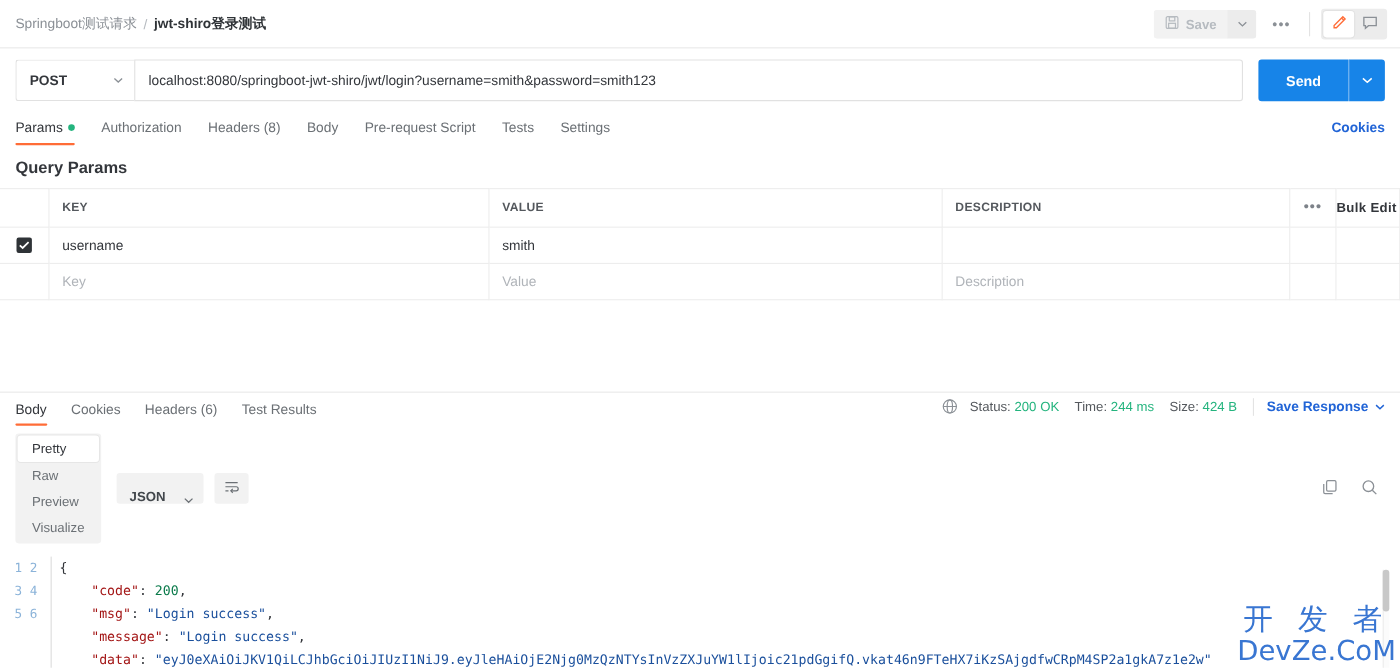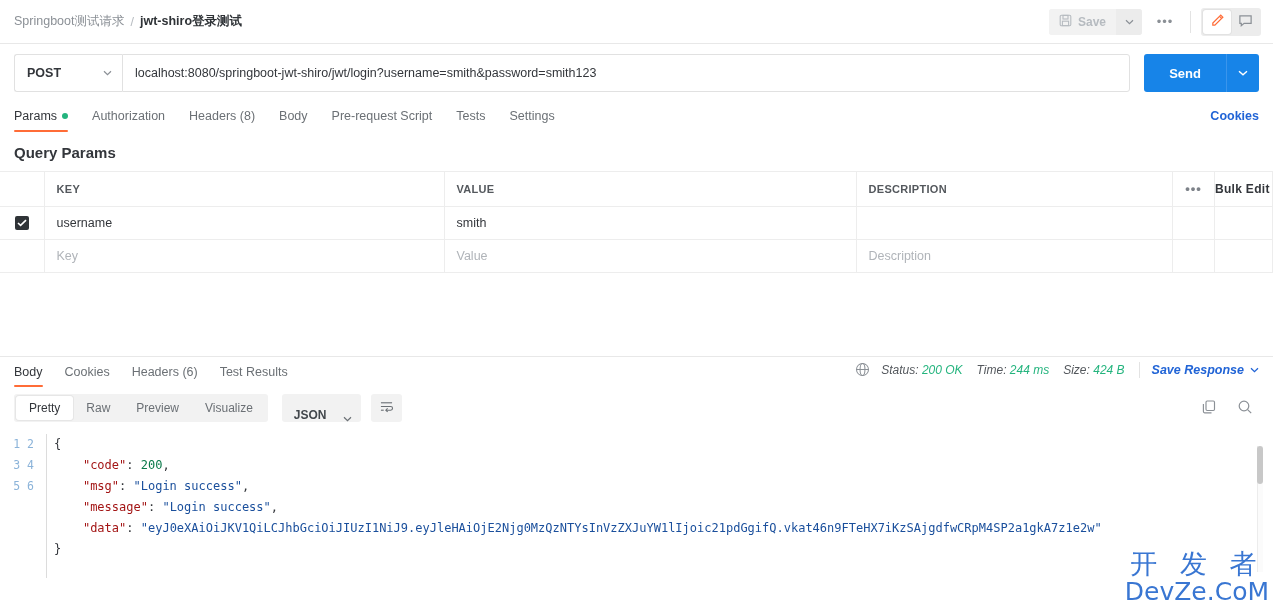--- a/index.html
+++ b/index.html
@@ -161,30 +161,30 @@
   .stab {
     font-size: 12.5px; color: #6b7075;
     margin-right: 22px; padding-bottom: 8px;
     position: relative; white-space: nowrap;
   }
   .stab.active { color: #33363b; }
   .stab.active::after {
     content: ""; position: absolute; left: 0; right: 0; bottom: 0;
     height: 2px; background: #ff6c37; border-radius: 1px;
   }
-  .meta { margin-left: auto; display: flex; align-items: center; gap: 0; padding-bottom: 4px; font-style: italic; }
+  .meta { margin-left: auto; display: flex; align-items: center; gap: 0; padding-bottom: 4px; }
   .meta-item { font-size: 12px; color: #54585d; margin-right: 14px; white-space: nowrap; }
   .meta-item b { color: #24b47e; font-weight: normal; }
   .meta-sep { width: 1px; height: 16px; background: #e3e3e3; margin-right: 12px; }
   .saveresp { font-size: 12.5px; font-weight: bold; color: #2164d6; display: flex; align-items: center; gap: 6px; }
   .globe { margin-right: 11px; display: flex; align-items: center; }
 
   
   .vbar { display: flex; align-items: center; padding: 8px 14px 6px; }
-  .seg { display: flex; background: #f2f2f2; border-radius: 3px; padding: 2px; }
+  .seg { display: flex; background: #f2f2f2; border-radius: 3px; padding: 2px; flex-direction: column; }
   .segbtn {
     padding: 0 13px; height: 24px;
     display: flex; align-items: center;
     font-size: 12px; color: #6b7075; border-radius: 3px;
     white-space: nowrap;
   }
   .segbtn.active { background: #fff; color: #33363b; box-shadow: 0 0 0 1px #e6e6e6; }
   .jsonsel {
     margin-left: 14px; width: 79px; height: 28px;
     background: #f2f2f2; border-radius: 3px;

